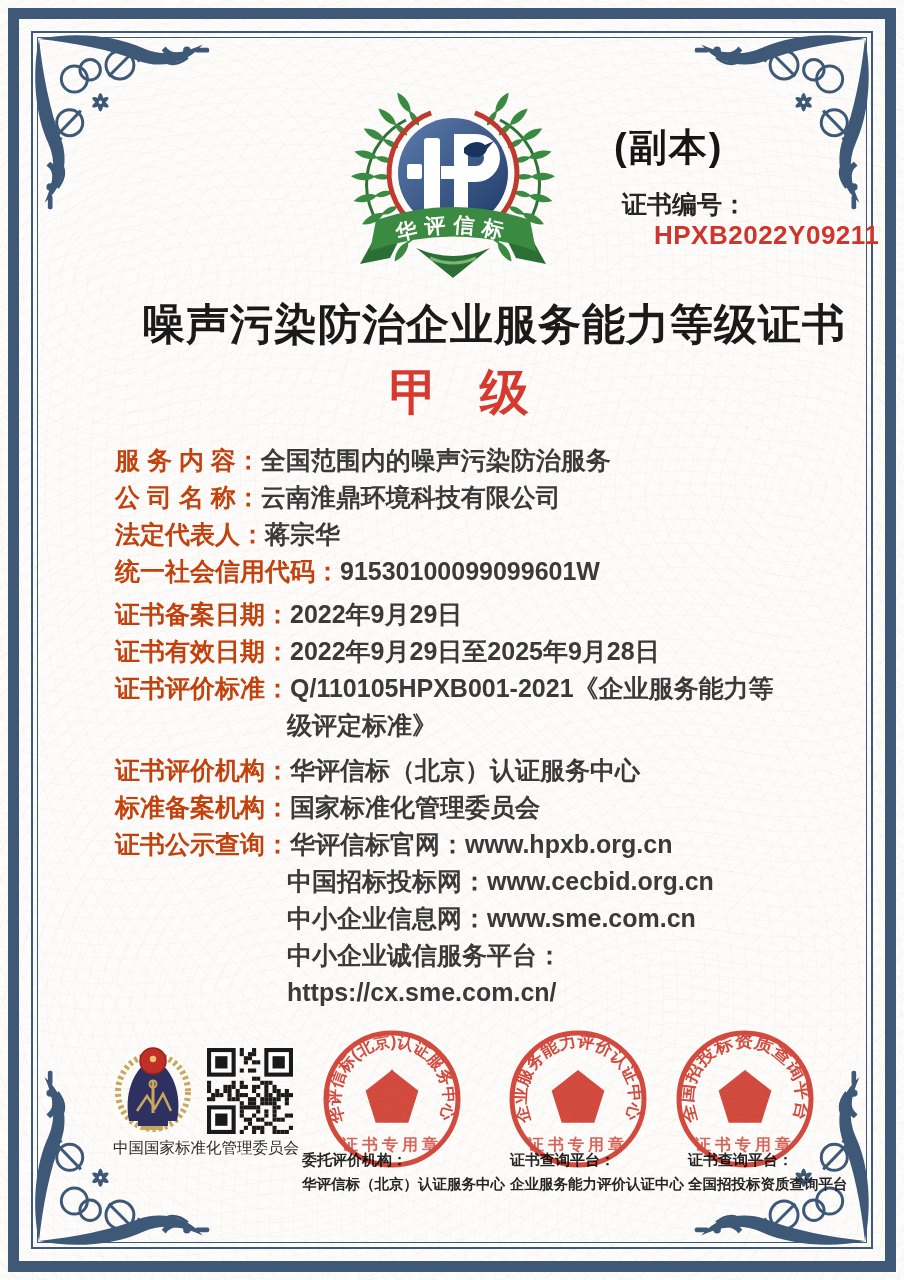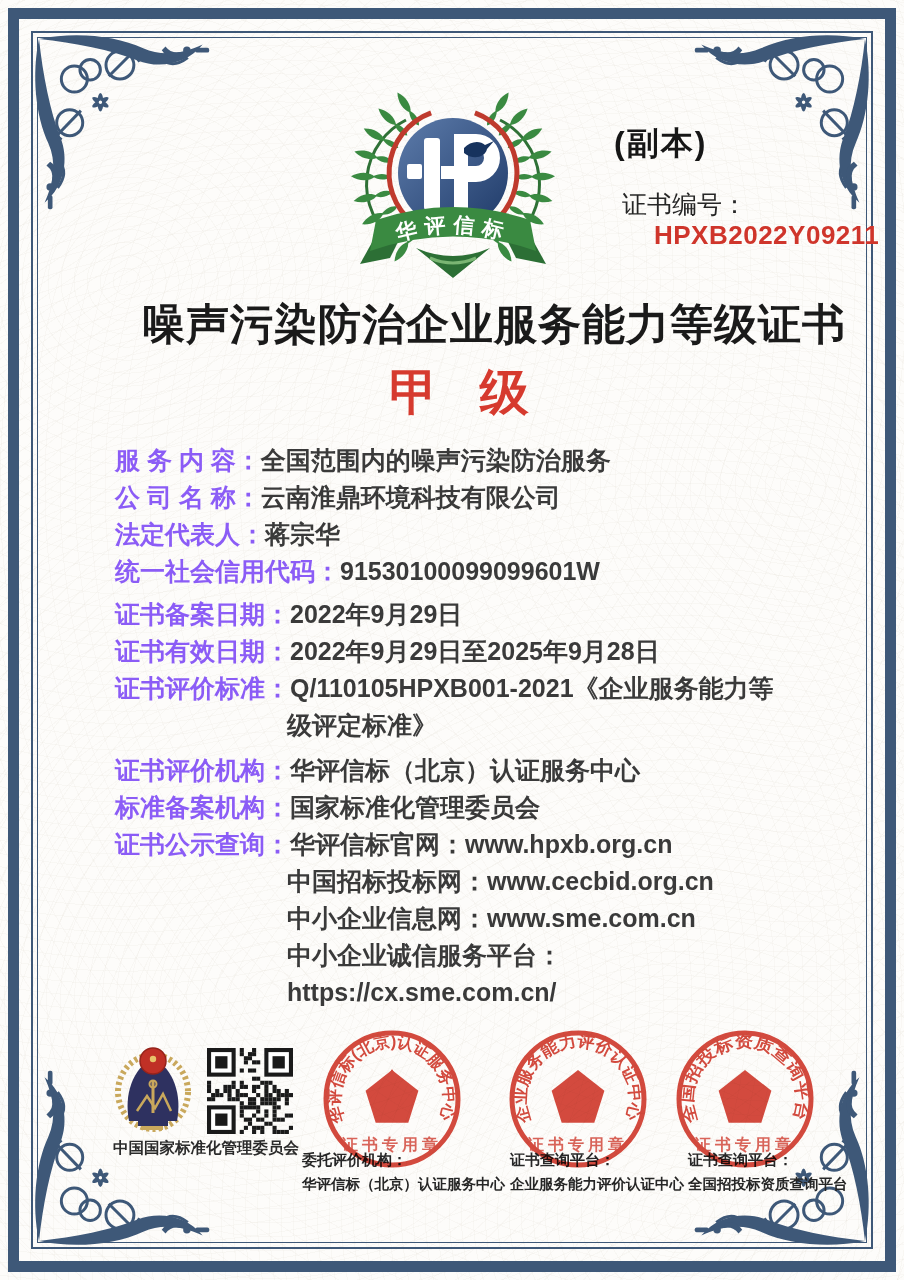--- a/index.html
+++ b/index.html
@@ -16,35 +16,35 @@
   .band{position:absolute;inset:8px;border:11px solid #3e5878;pointer-events:none;}
   .line1{position:absolute;inset:31px;border:2.5px solid #3e5878;pointer-events:none;}
   .line2{position:absolute;inset:37px;border:1.8px solid #3e5878;pointer-events:none;}
   .orn{position:absolute;width:186px;height:186px;pointer-events:none;}
   .orn.tl{left:26px;top:26px;}
   .orn.tr{right:26px;top:26px;transform:scaleX(-1);}
   .orn.bl{left:26px;bottom:26px;transform:scaleY(-1);}
   .orn.br{right:26px;bottom:26px;transform:scale(-1,-1);}
   
   .logo{position:absolute;left:348px;top:88px;width:210px;height:195px;}
-  .copy-label{position:absolute;left:614px;top:122px;font-size:32px;font-weight:700;color:#161616;letter-spacing:2px;}
-  .certno-label{position:absolute;left:622px;top:188px;font-size:25px;font-weight:400;color:#262626;text-align:right;}
+  .copy-label{position:absolute;left:614px;top:122px;font-size:38px;font-weight:700;color:#161616;letter-spacing:2px;}
+  .certno-label{position:absolute;left:622px;top:188px;font-size:25px;font-weight:700;color:#262626;text-align:right;}
   .certno-value{position:absolute;left:622px;top:220px;font-size:26px;font-weight:700;color:#cf352b;letter-spacing:.5px;margin-left:32px;}
   
   .title{position:absolute;left:0;top:296px;width:904px;text-align:center;font-size:43px;font-weight:900;color:#1a1a1a;letter-spacing:1px;margin-left:42px;}
   .grade{position:absolute;left:14px;top:360px;width:904px;text-align:center;font-size:49px;font-weight:800;color:#d63a2e;letter-spacing:14px;}
   
   .block{position:absolute;left:115px;width:700px;font-size:25px;font-weight:600;color:#3a3a3a;line-height:37px;}
   .b1{top:442px;} .b2{top:596px;} .b3{top:752px;}
-  .row .lbl{color:#8b5cf6;}
+  .row .lbl{color:#c2410c;}
   .row.cont{padding-left:172px;}
   
   .emblem{position:absolute;left:103px;top:1040px;width:100px;height:95px;}
   .qr{position:absolute;left:207px;top:1048px;width:86px;height:86px;}
-  .committee-cap{position:absolute;left:86px;top:1138px;width:240px;text-align:center;font-size:15.5px;font-weight:700;color:#2b2b2b;}
+  .committee-cap{position:absolute;left:86px;top:1138px;width:240px;text-align:center;font-size:15.5px;font-weight:400;color:#2b2b2b;}
   .seal{position:absolute;width:150px;height:150px;top:1024px;mix-blend-mode:multiply;opacity:.92;}
   .seal.s1{left:317px;} .seal.s2{left:503px;} .seal.s3{left:670px;}
   .cap{position:absolute;top:1118px;color:#262626;}
   .cap .cl{font-size:15px;font-weight:700;line-height:24px;margin-top:30px;}
   .cap .cv{font-size:14.5px;font-weight:600;line-height:24px;}
   .cap.c1{left:302px;} .cap.c2{left:510px;} .cap.c3{left:688px;}
   svg text{font-family:"Liberation Sans","DejaVu Sans",sans-serif;}
 </style>
 </head>
 <body>

